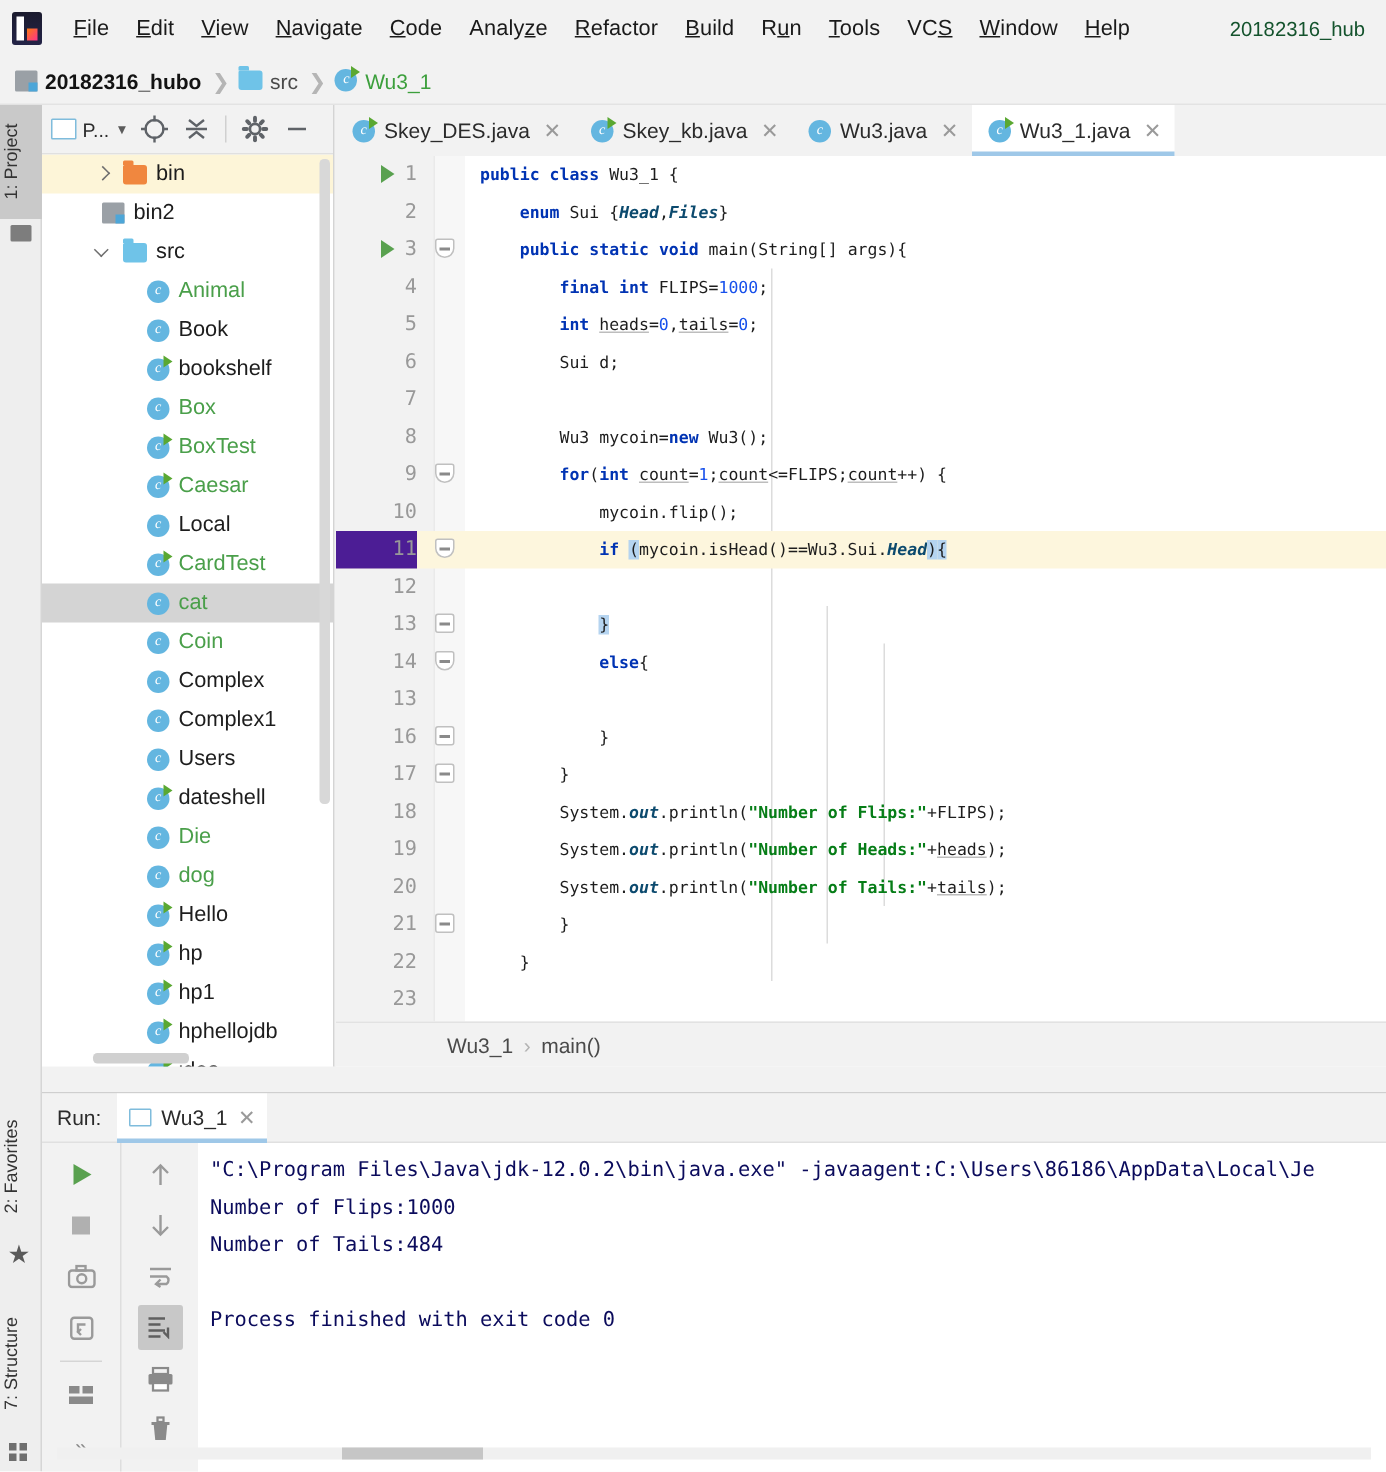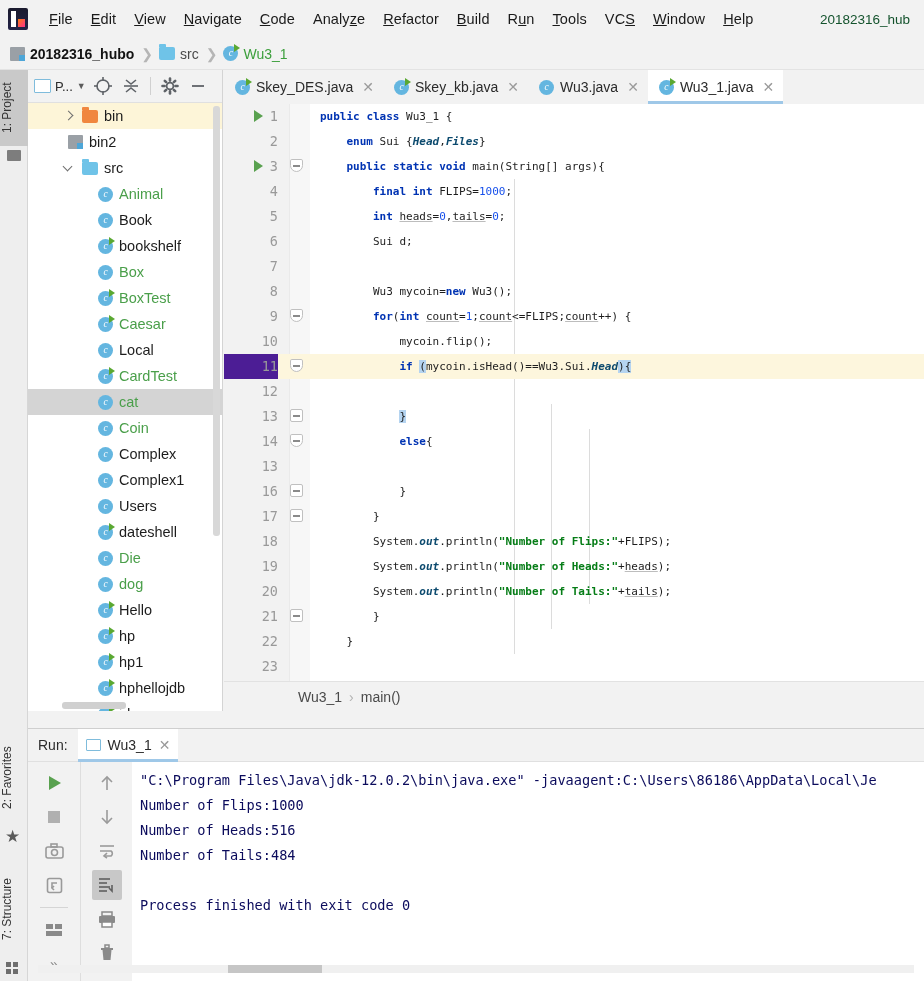--- a/index.html
+++ b/index.html
@@ -742,21 +742,20 @@
               <rect x="6" y="1" width="4" height="3" fill="none" stroke="#8a8a8a" stroke-width="1.5"></rect>
               <path d="M3.5 6 L4.5 16 H11.5 L12.5 6 Z" fill="#8a8a8a"></path>
             </svg>
         </div>
       </div>
     </div>
 
     <div class="console" id="console-output">
         <div class="cons-line">"C:\Program Files\Java\jdk-12.0.2\bin\java.exe" -javaagent:C:\Users\86186\AppData\Local\Je</div>
         <div class="cons-line">Number of Flips:1000</div>
-        <div class="cons-line">Number of Heads:516</div>
         <div class="cons-line">Number of Tails:484</div>
         <div class="cons-line"></div>
         <div class="cons-line">Process finished with exit code 0</div>
       </div>
     <div class="cons-hscroll">
       <div class="cons-hthumb"></div>
     </div>
   </div>
 
 </div>

